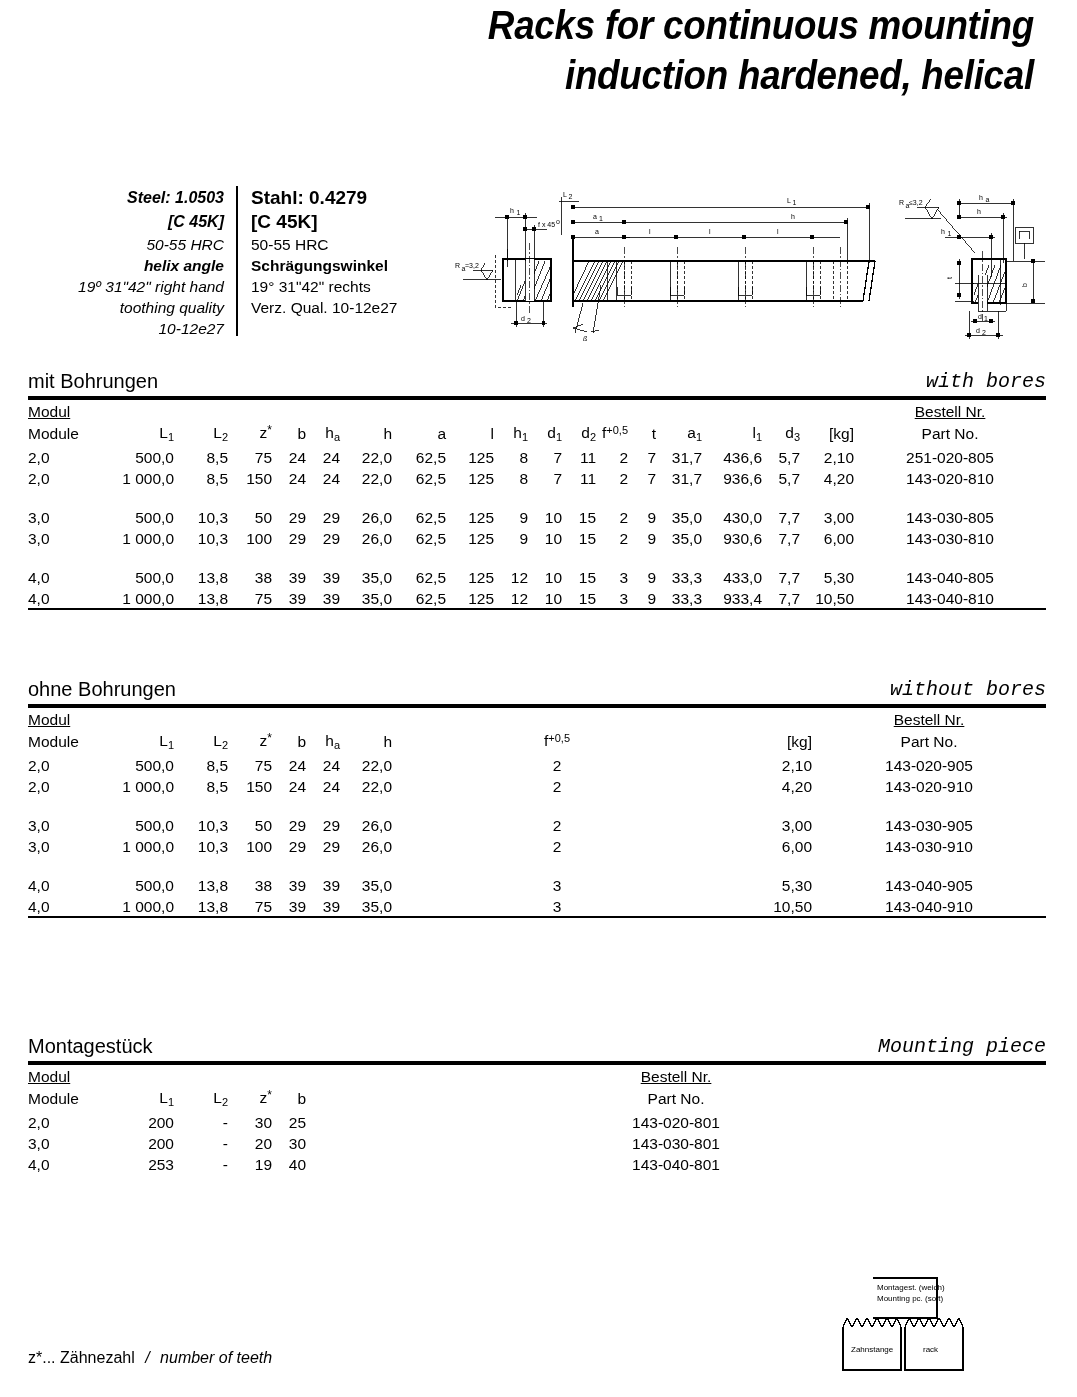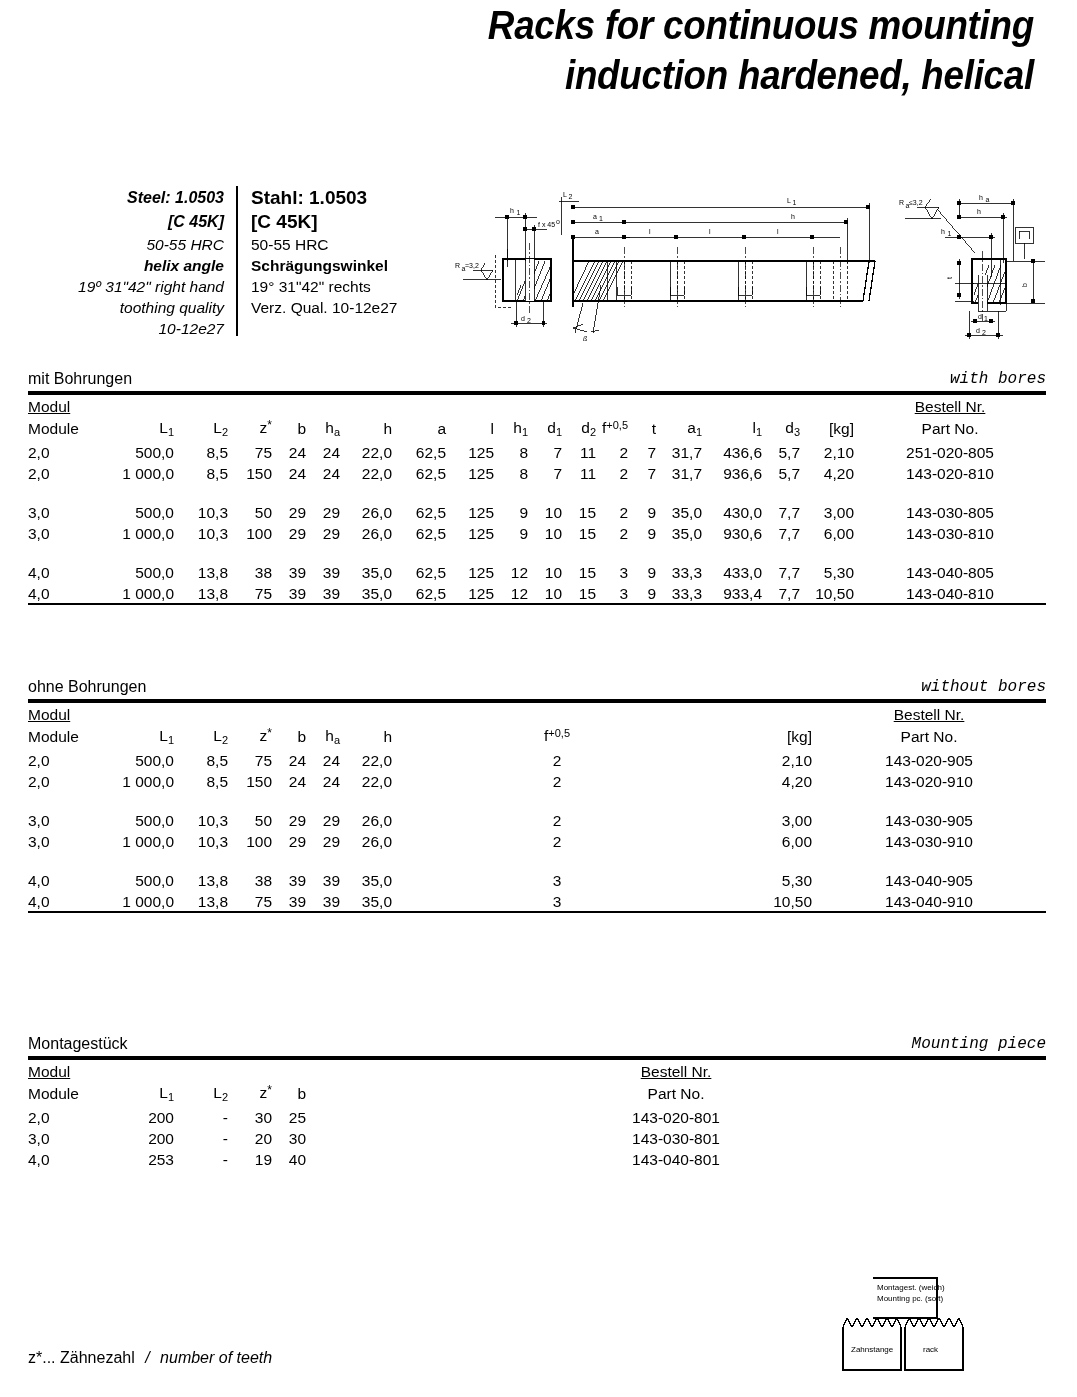--- a/index.html
+++ b/index.html
@@ -71,21 +71,21 @@
   .tbl {
     position: absolute;
     left: 28px;
     width: 1018px;
     font-size: 15px;
   }
   .tbl-caption {
     display: flex;
     justify-content: space-between;
     align-items: flex-end;
-    font-size: 16px;
+    font-size: 20px;
     padding-bottom: 3px;
   }
   .cap-de { font-style: normal; }
   .cap-en { font-style: italic; font-family: Liberation Mono, monospace; }
   .rule-thick { border-top: 4px solid #000; }
   .rule-thin  { border-top: 2.5px solid #000; }
 
   table.grid {
     width: 100%;
     border-collapse: collapse;
@@ -141,21 +141,21 @@
   <div class="spec-en">
     <div class="sp-bold sp-big">Steel: 1.0503</div>
     <div class="sp-bold sp-big">[C 45K]</div>
     <div>50-55 HRC</div>
     <div class="sp-bold">helix angle</div>
     <div>19º 31ʺ42ʺ right hand</div>
     <div>toothing quality</div>
     <div>10-12e27</div>
   </div>
   <div class="spec-de">
-    <div class="sp-bold sp-big">Stahl: 1.0503</div>
+    <div class="sp-bold sp-big">Stahl: 0.4279</div>
     <div class="sp-bold sp-big">[C 45K]</div>
     <div>50-55 HRC</div>
     <div class="sp-bold">Schrägungswinkel</div>
     <div>19° 31ʺ42ʺ  rechts</div>
     <div>Verz. Qual. 10-12e27</div>
   </div>
 </div>
 
 <div class="drawing">
 <svg width="610" height="175" viewBox="0 0 610 175" xmlns="http://www.w3.org/2000/svg" stroke="#000" fill="none" stroke-width="0.9" shape-rendering="crispEdges">

